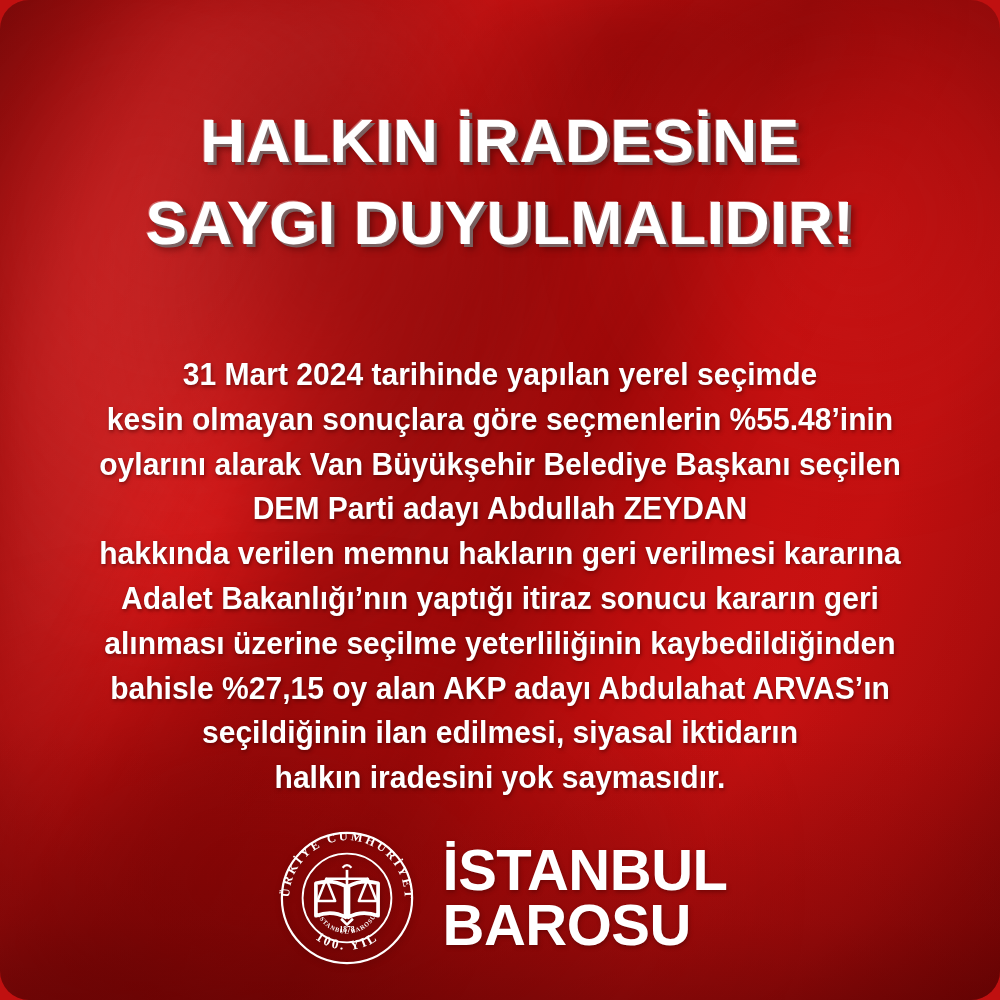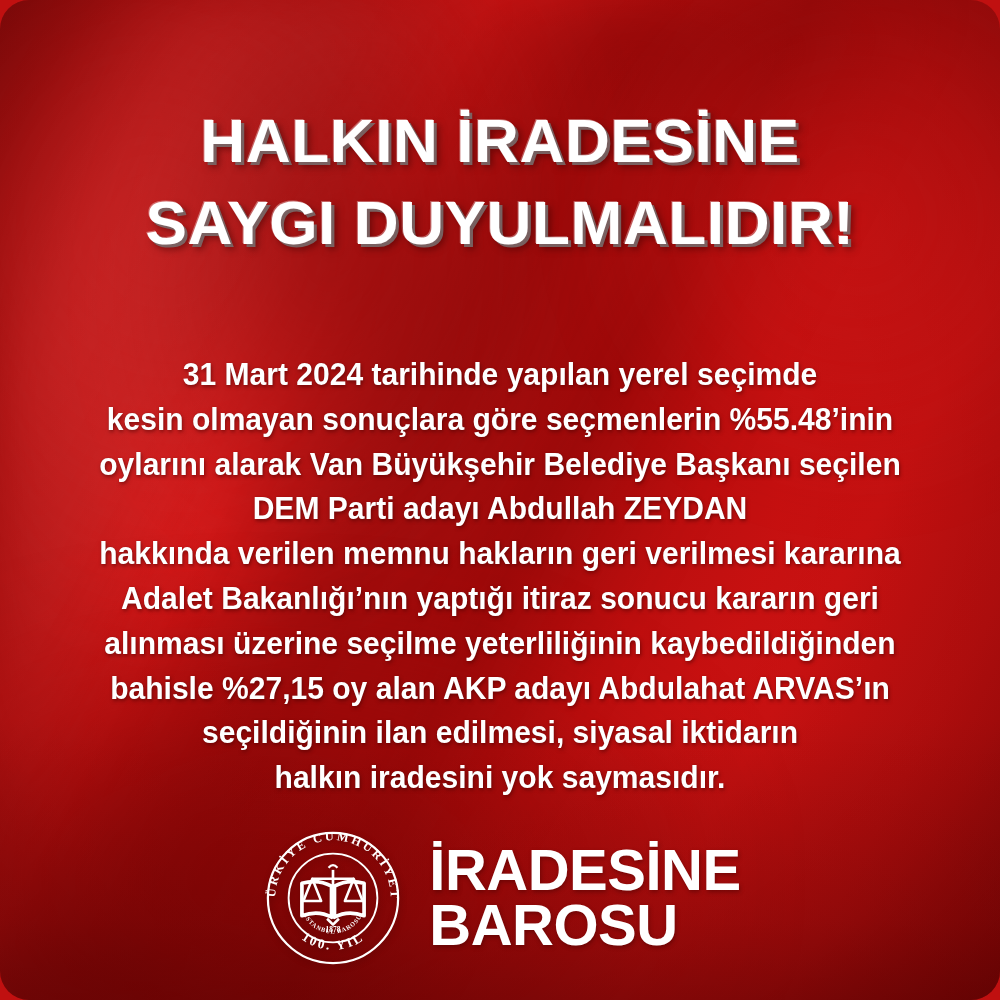--- a/index.html
+++ b/index.html
@@ -179,20 +179,20 @@
           <path d="M 128 74 L 116 104 L 140 104 Z" fill="none" stroke="#ffffff" stroke-width="3.4" stroke-linejoin="round"></path>
         </g>
 
         <text x="100" y="146" text-anchor="middle" font-family="'Liberation Serif','DejaVu Serif',serif" font-size="10" font-weight="bold" fill="#ffffff">1878</text>
         <text font-family="'Liberation Serif','DejaVu Serif',serif" font-size="8.5" font-weight="bold" fill="#ffffff" letter-spacing="1.1">
           <textPath href="#arcInner" startOffset="50%" text-anchor="middle">İSTANBUL BAROSU</textPath>
         </text>
       </svg>
 
       <div class="wordmark">
-        <span class="wm-l1">İRADESİNE</span>
+        <span class="wm-l1">İSTANBUL</span>
         <span class="wm-l2">BAROSU</span>
       </div>
 
     </div>
 
   </div>
 </div>
 
 </body></html>

